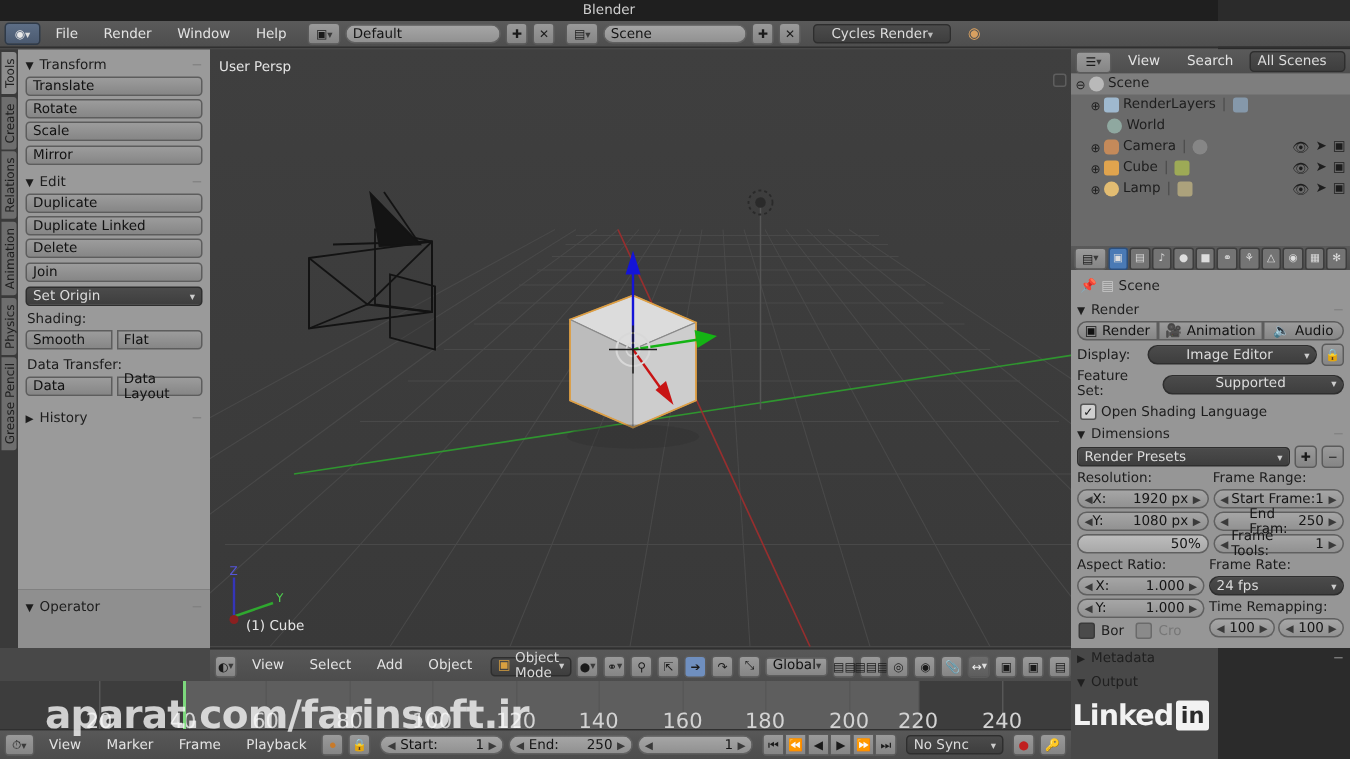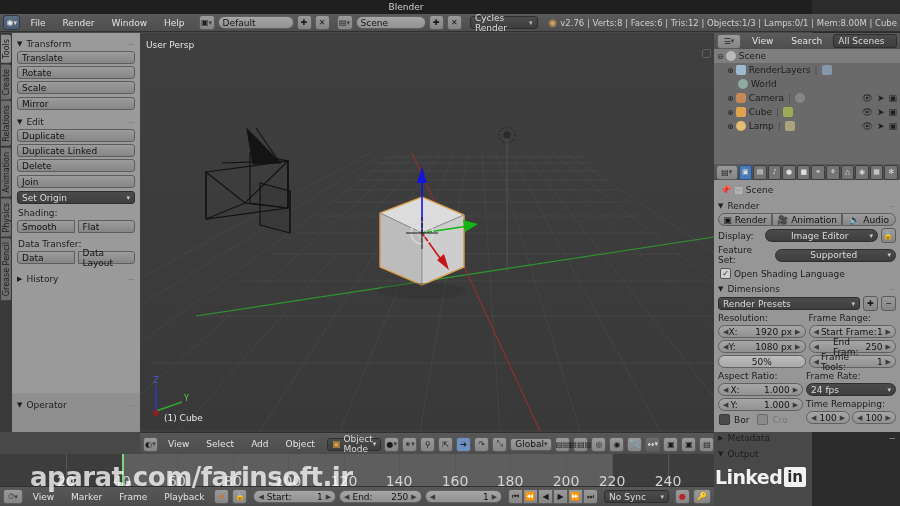--- a/index.html
+++ b/index.html
@@ -119,21 +119,20 @@
     <div class="field" style="width:96px">
       <span>Scene</span>
     </div>
     <div class="icob">✚</div>
     <div class="icob">✕</div>
     <div class="btn dark" style="width:92px;margin-left:5px;justify-content:center">
       <span>Cycles Render</span>
       <span class="spin" style="color:#bbb">▾</span>
     </div>
     <span style="margin-left:8px;color:#d8a060;font-size:10px">◉</span>
-    <span id="stats">v2.76 | Verts:8 | Faces:6 | Tris:12 | Objects:1/3 | Lamps:0/1 | Mem:8.00M | Cube</span>
   </div>
 
   <div id="toolcol">
     <div class="vtab active">Tools</div>
     <div class="vtab">Create</div>
     <div class="vtab">Relations</div>
     <div class="vtab">Animation</div>
     <div class="vtab">Physics</div>
     <div class="vtab">Grease Pencil</div>
   </div>
@@ -481,21 +480,21 @@
             <span>X:</span>
             <span style="margin-left:auto">1920 px</span>
             <span class="spin" style="margin-left:3px">▶</span>
           </div>
           <div class="field" style="margin-bottom:2px;justify-content:space-between">
             <span class="spin">◀</span>
             <span>Y:</span>
             <span style="margin-left:auto">1080 px</span>
             <span class="spin" style="margin-left:3px">▶</span>
           </div>
-          <div class="field" style="justify-content:center;background:linear-gradient(180deg,#bdbdbd,#a8a8a8)">
+          <div class="field" style="justify-content:flex-end;background:linear-gradient(180deg,#bdbdbd,#a8a8a8)">
             <span>50%</span>
           </div>
         </div>
         <div>
           <div class="lbl" style="margin-bottom:2px">Frame Range:</div>
           <div class="field" style="margin-bottom:2px">
             <span class="spin">◀</span>
             <span style="margin-left:2px">Start Frame:</span>
             <span style="margin-left:auto">1</span>
             <span class="spin" style="margin-left:3px">▶</span>

